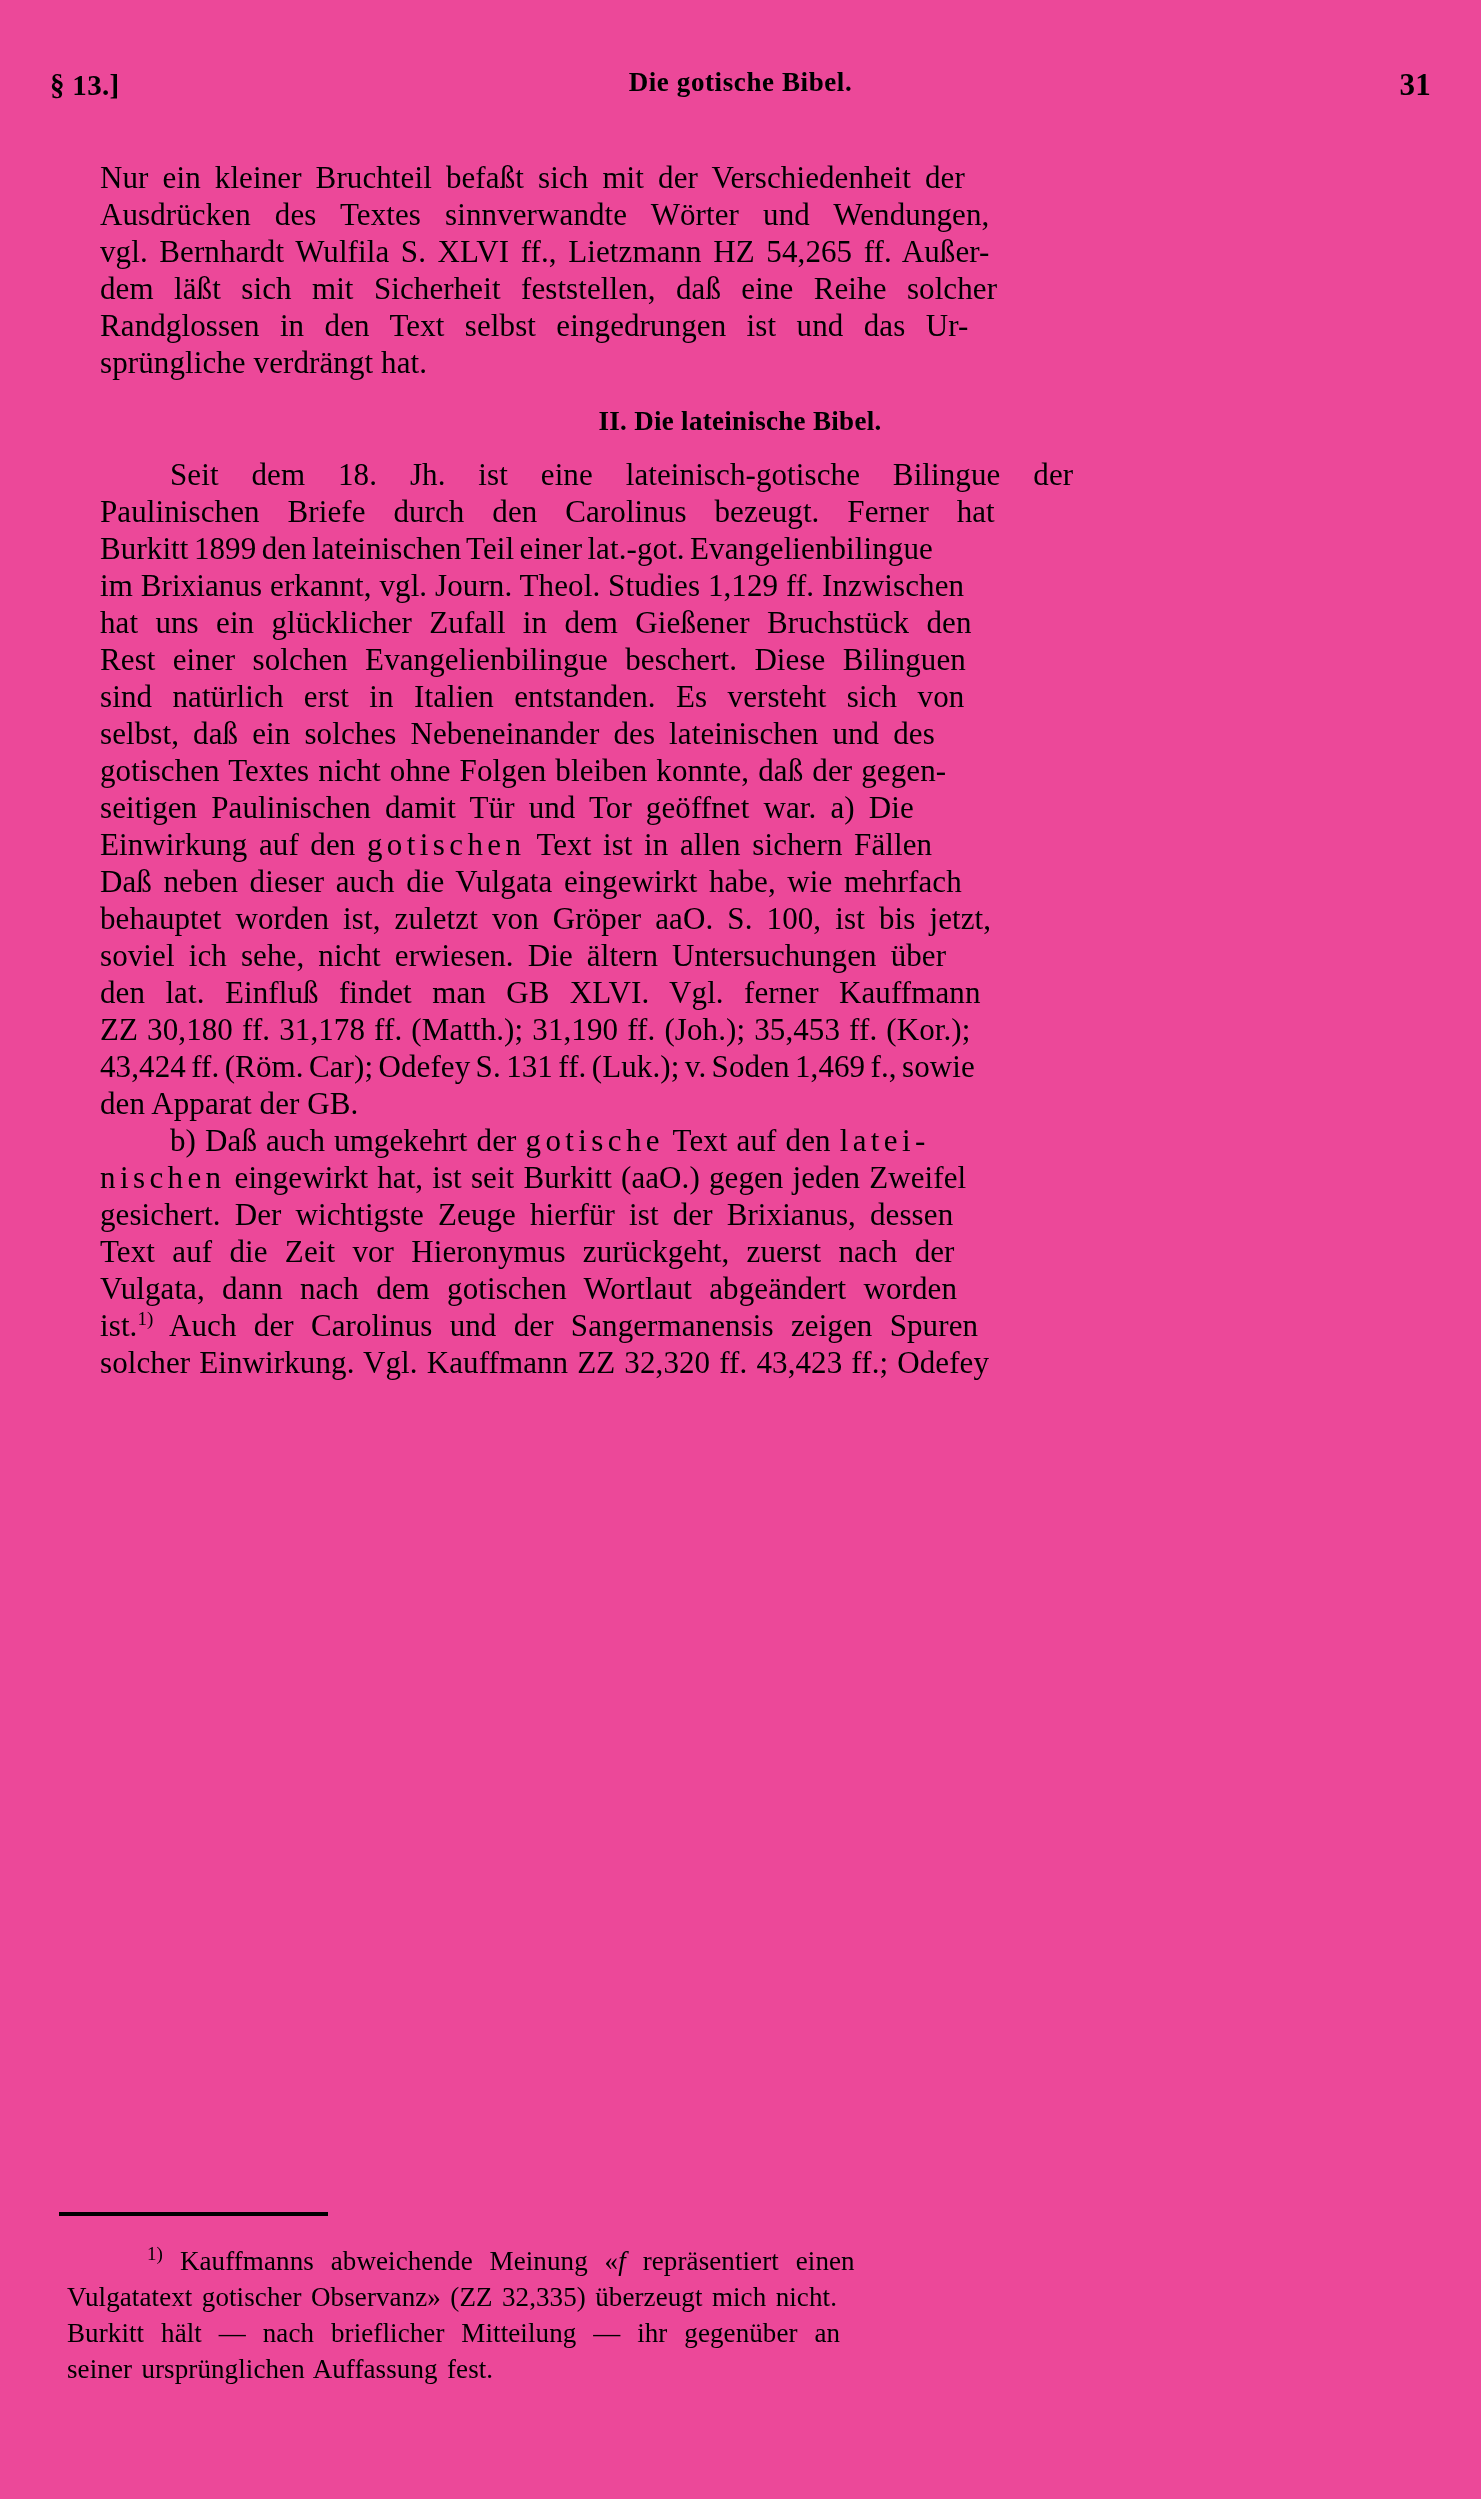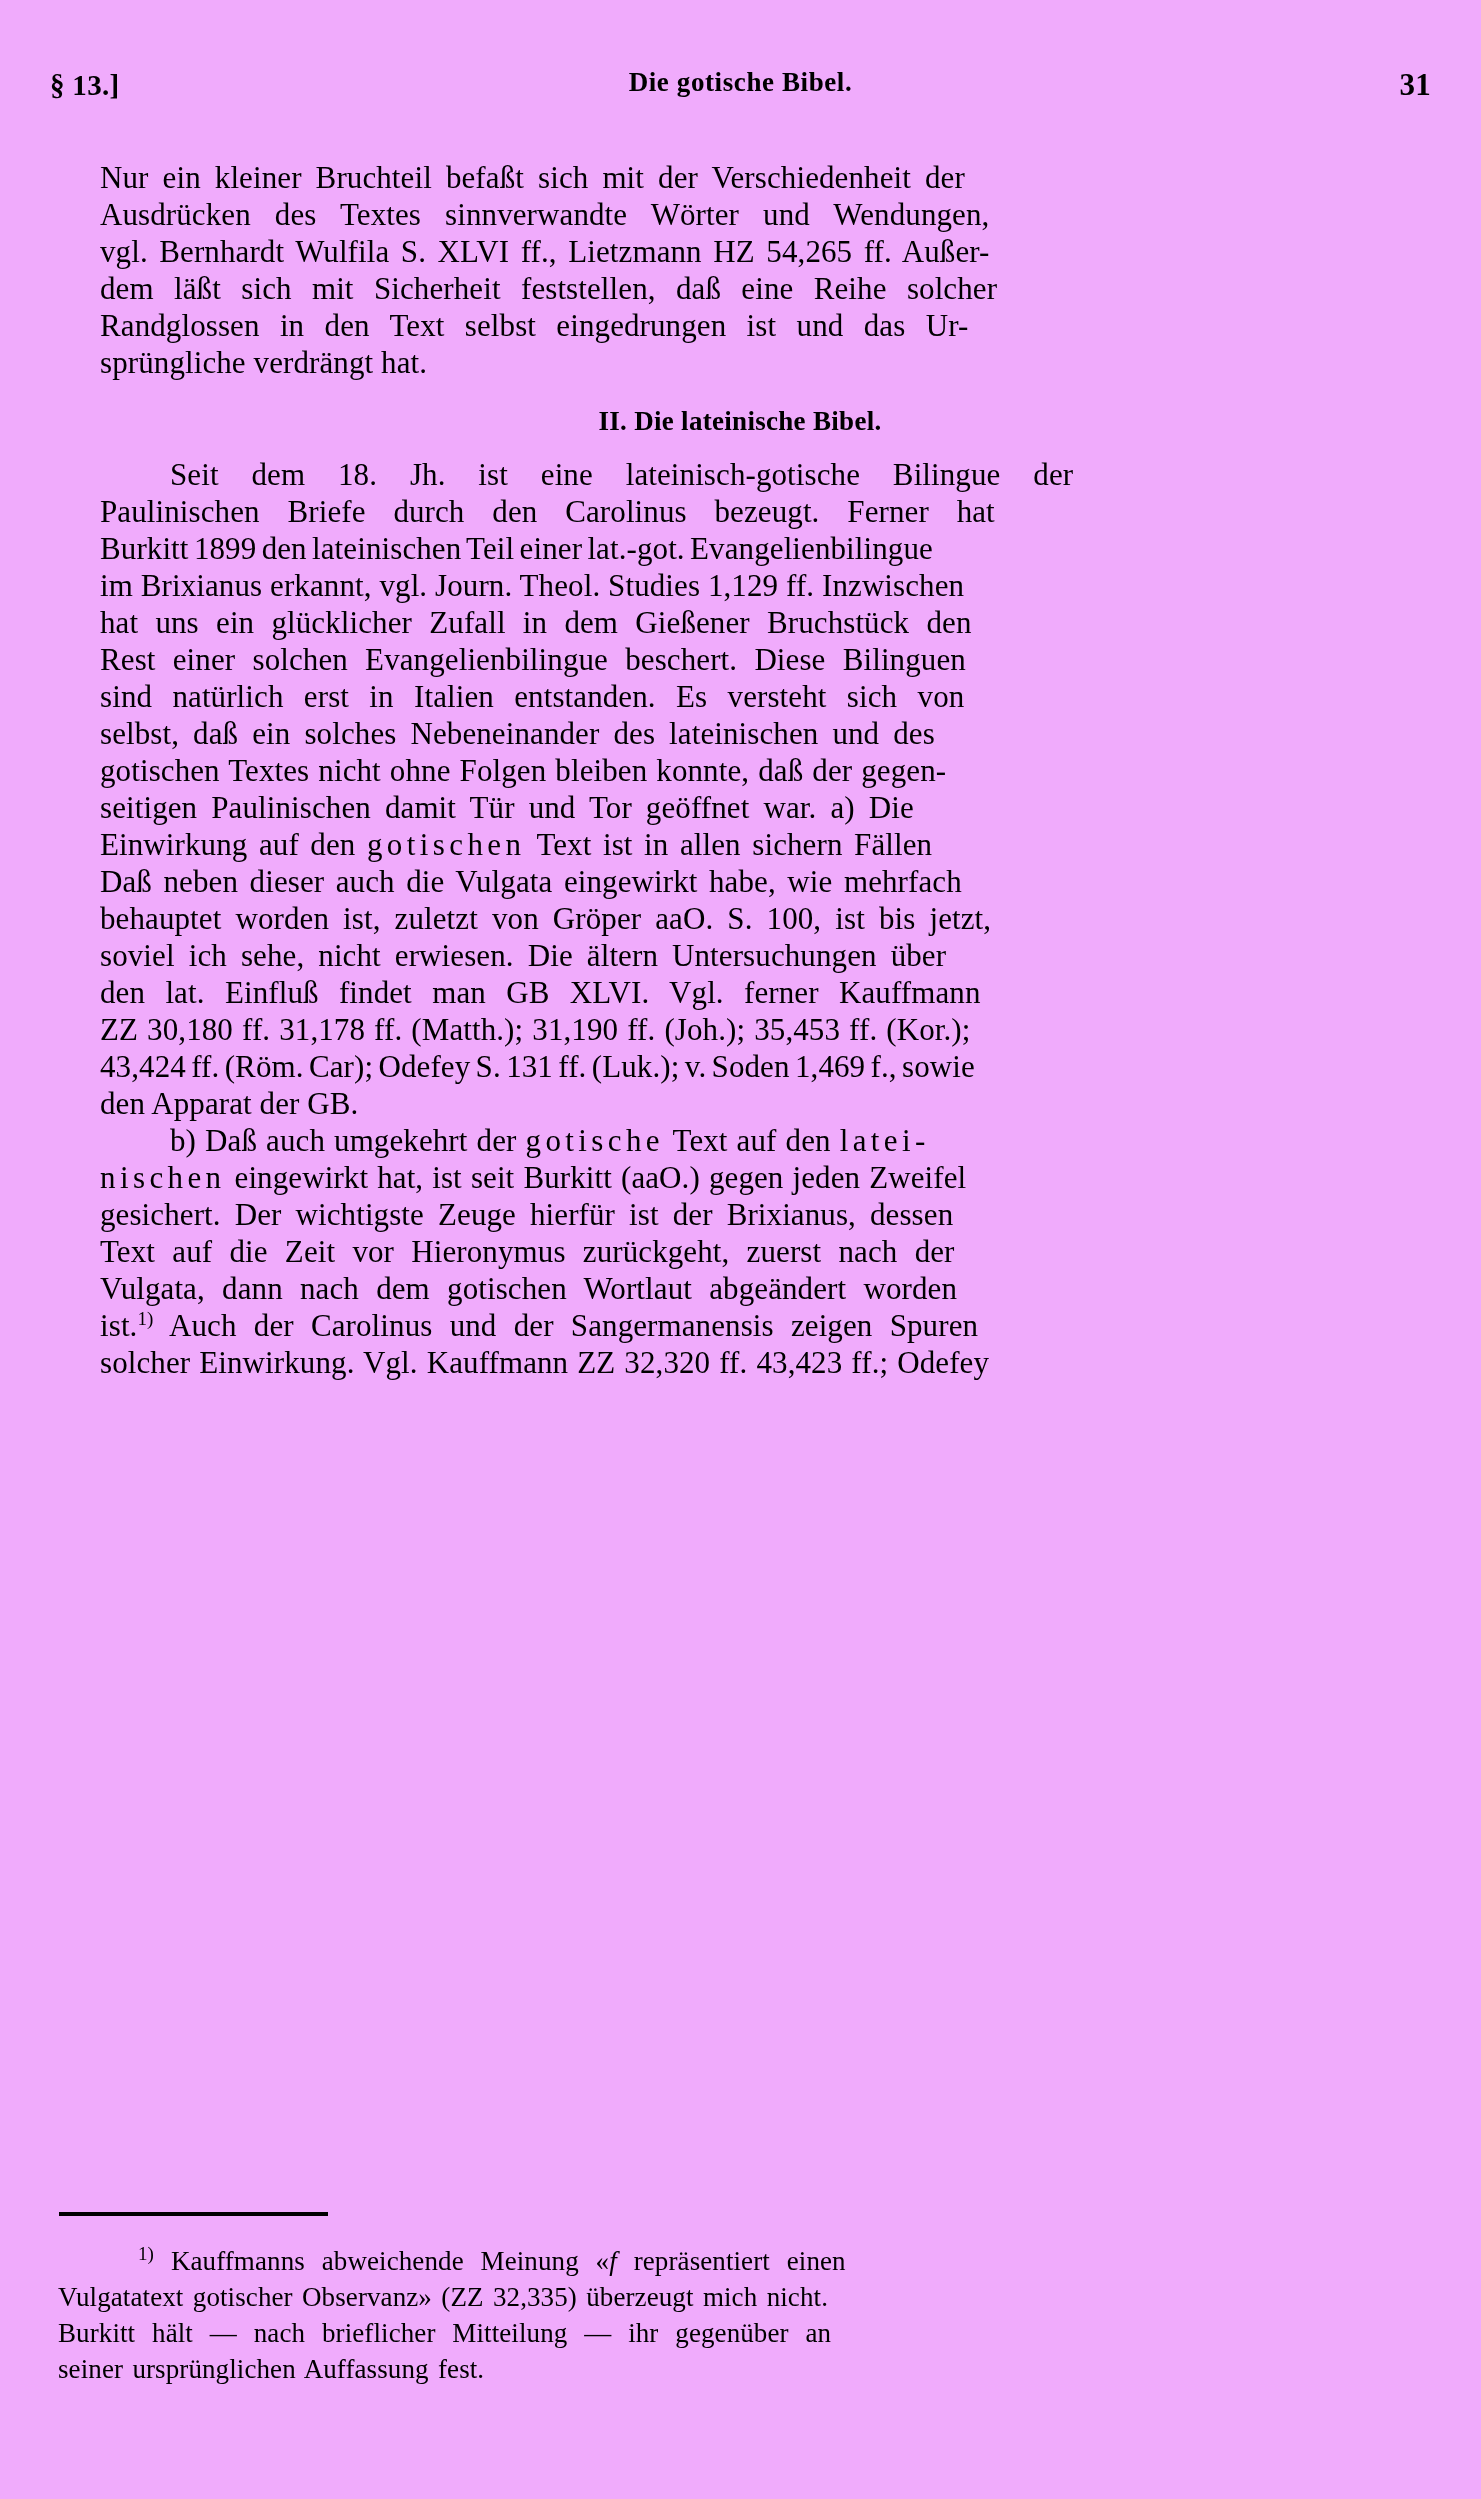--- a/index.html
+++ b/index.html
@@ -14,21 +14,21 @@
     overflow: hidden;
     font-family: "Liberation Serif", "DejaVu Serif", serif;
     color: #000000;
     -webkit-font-smoothing: none;
   }
 
   .page {
     position: relative;
     width: 1481px;
     height: 2500px;
-    background: #f0abfc;
+    background: #ec4899;
     box-sizing: border-box;
     padding: 16px;
   }
 
   
   .running-head {
     position: absolute;
     top: 67px;
     left: 50px;
     right: 50px;
@@ -123,21 +123,21 @@
     left: 59px;
     top: 2212px;
     width: 269px;
     height: 3.7px;
     background: #000000;
   }
 
   .footnote-block {
     position: absolute;
     top: 2243px;
-    left: 58px;
+    left: 67px;
     width: 1362px;
   }
   .fline {
     display: block;
     white-space: nowrap;
     font-size: 27px;
     line-height: 36px;
     height: 36px;
     letter-spacing: 0.1px;
   }

